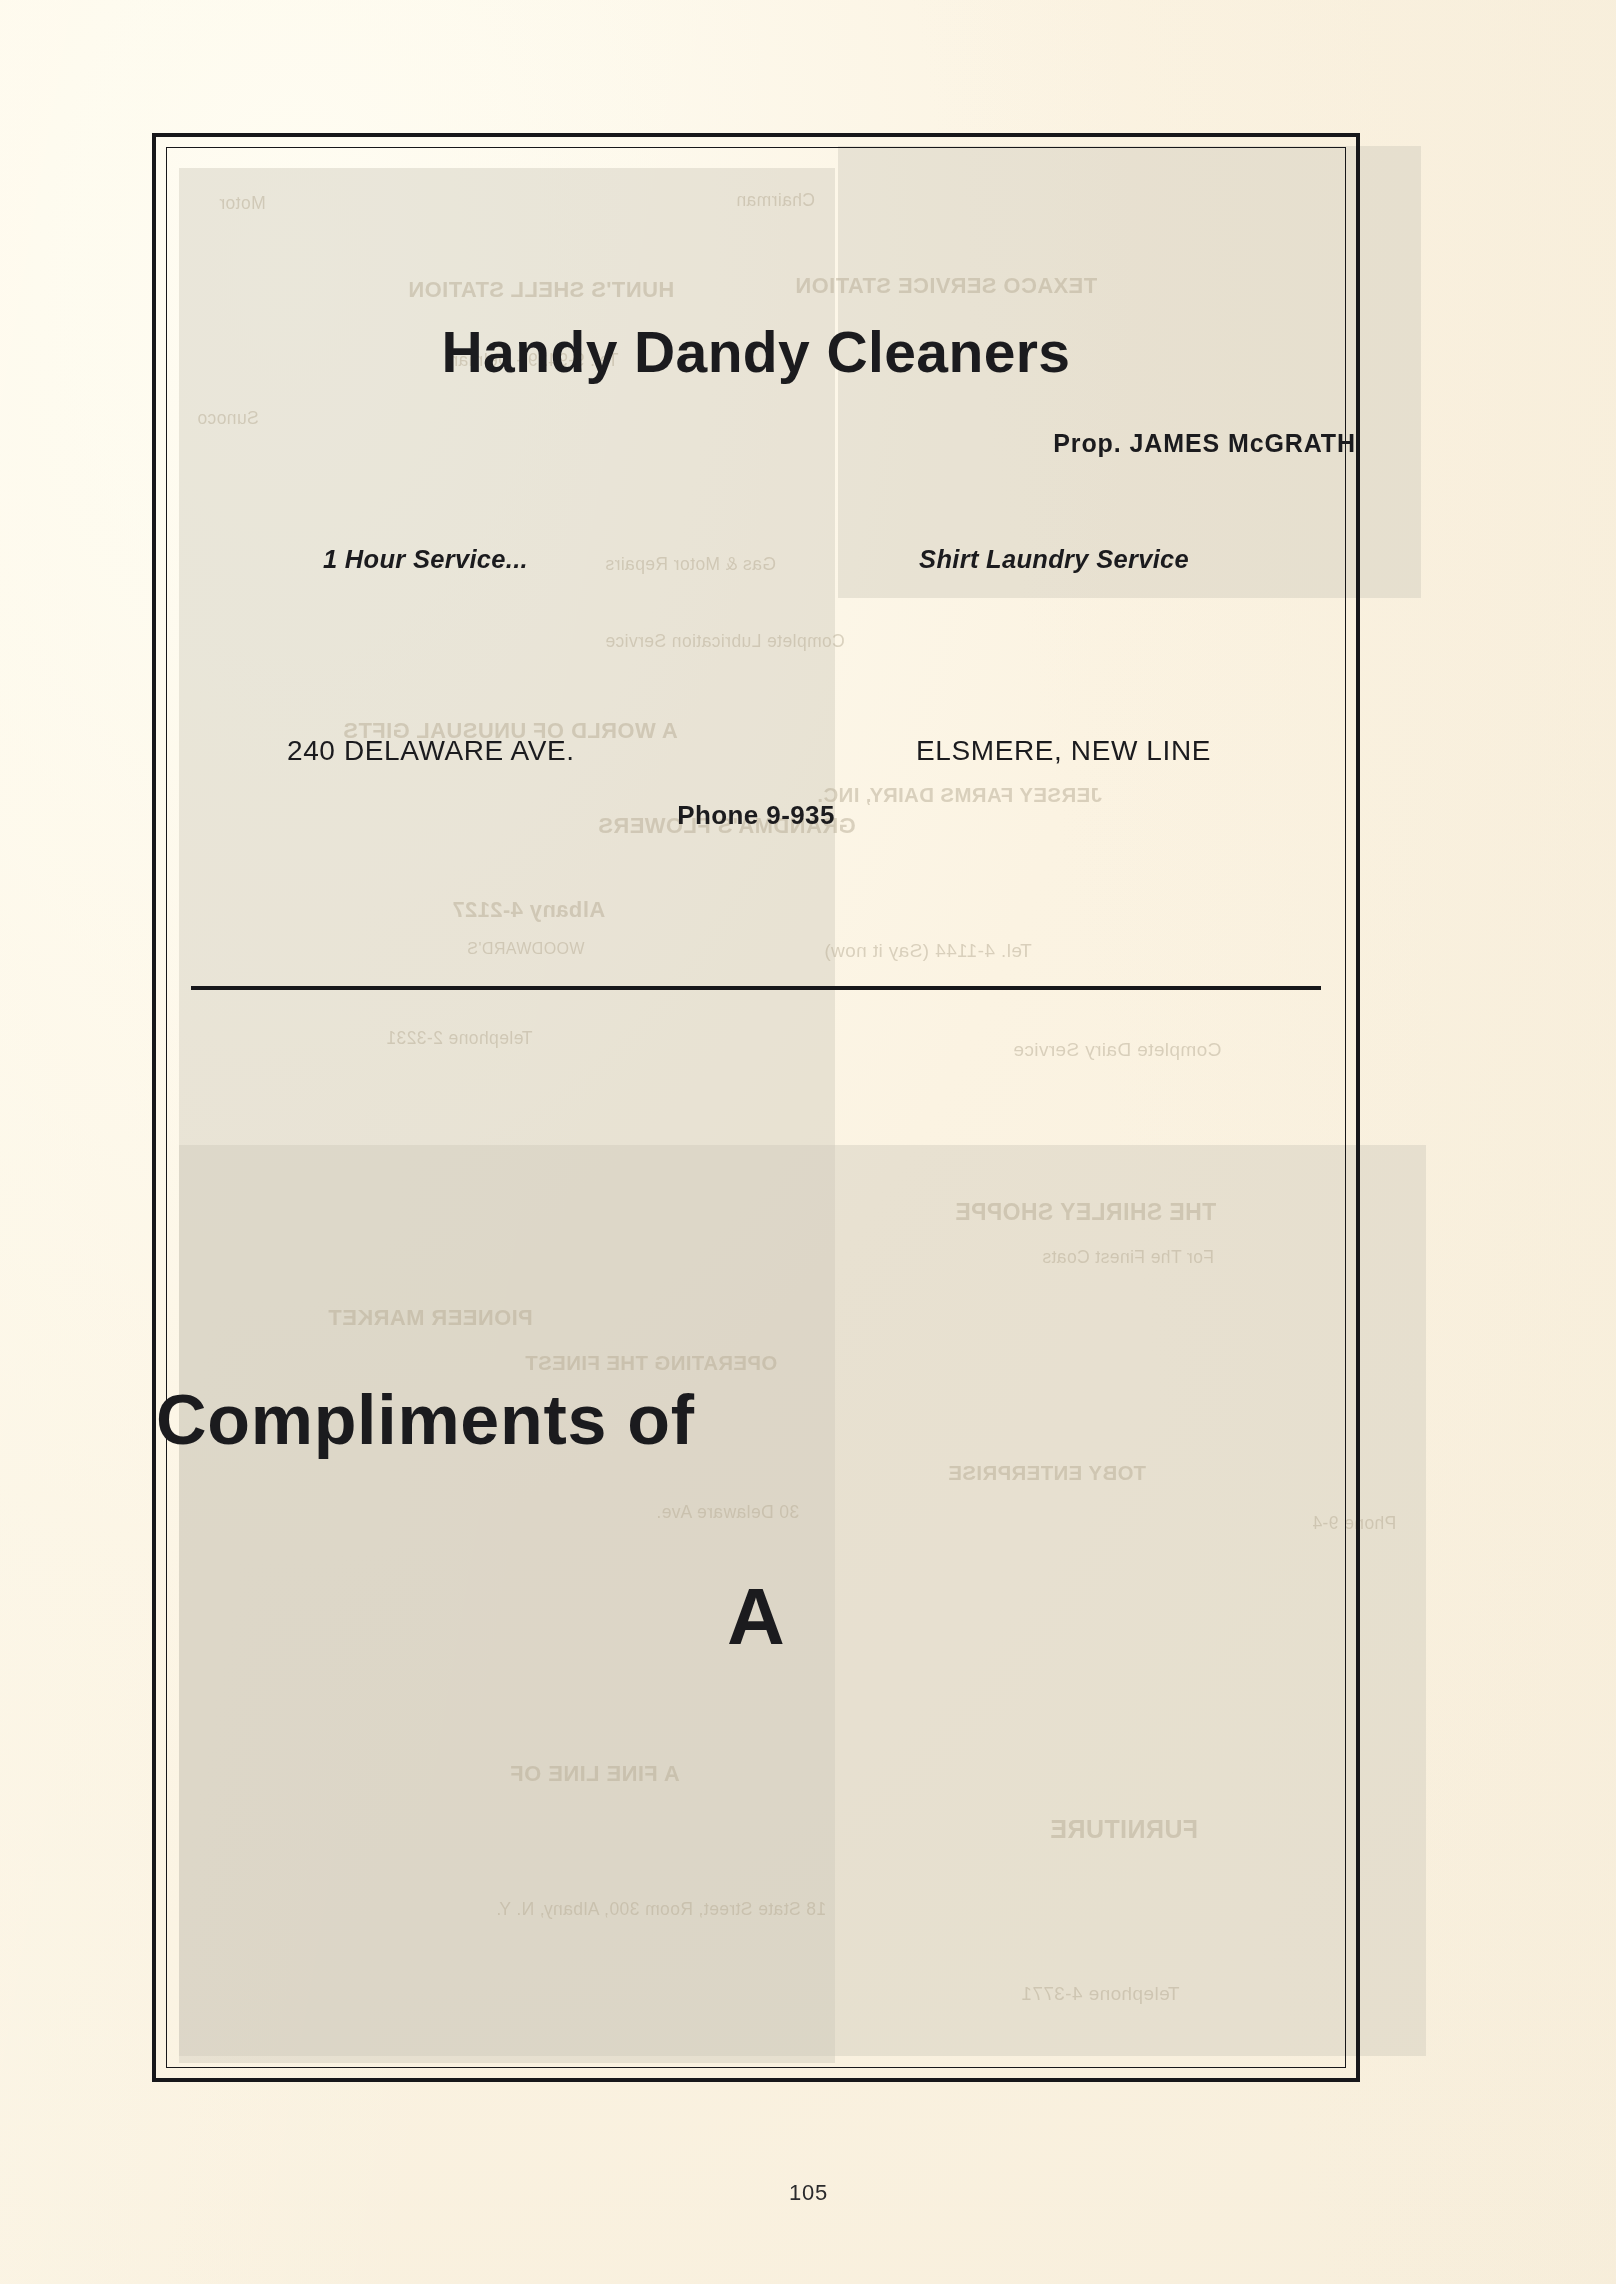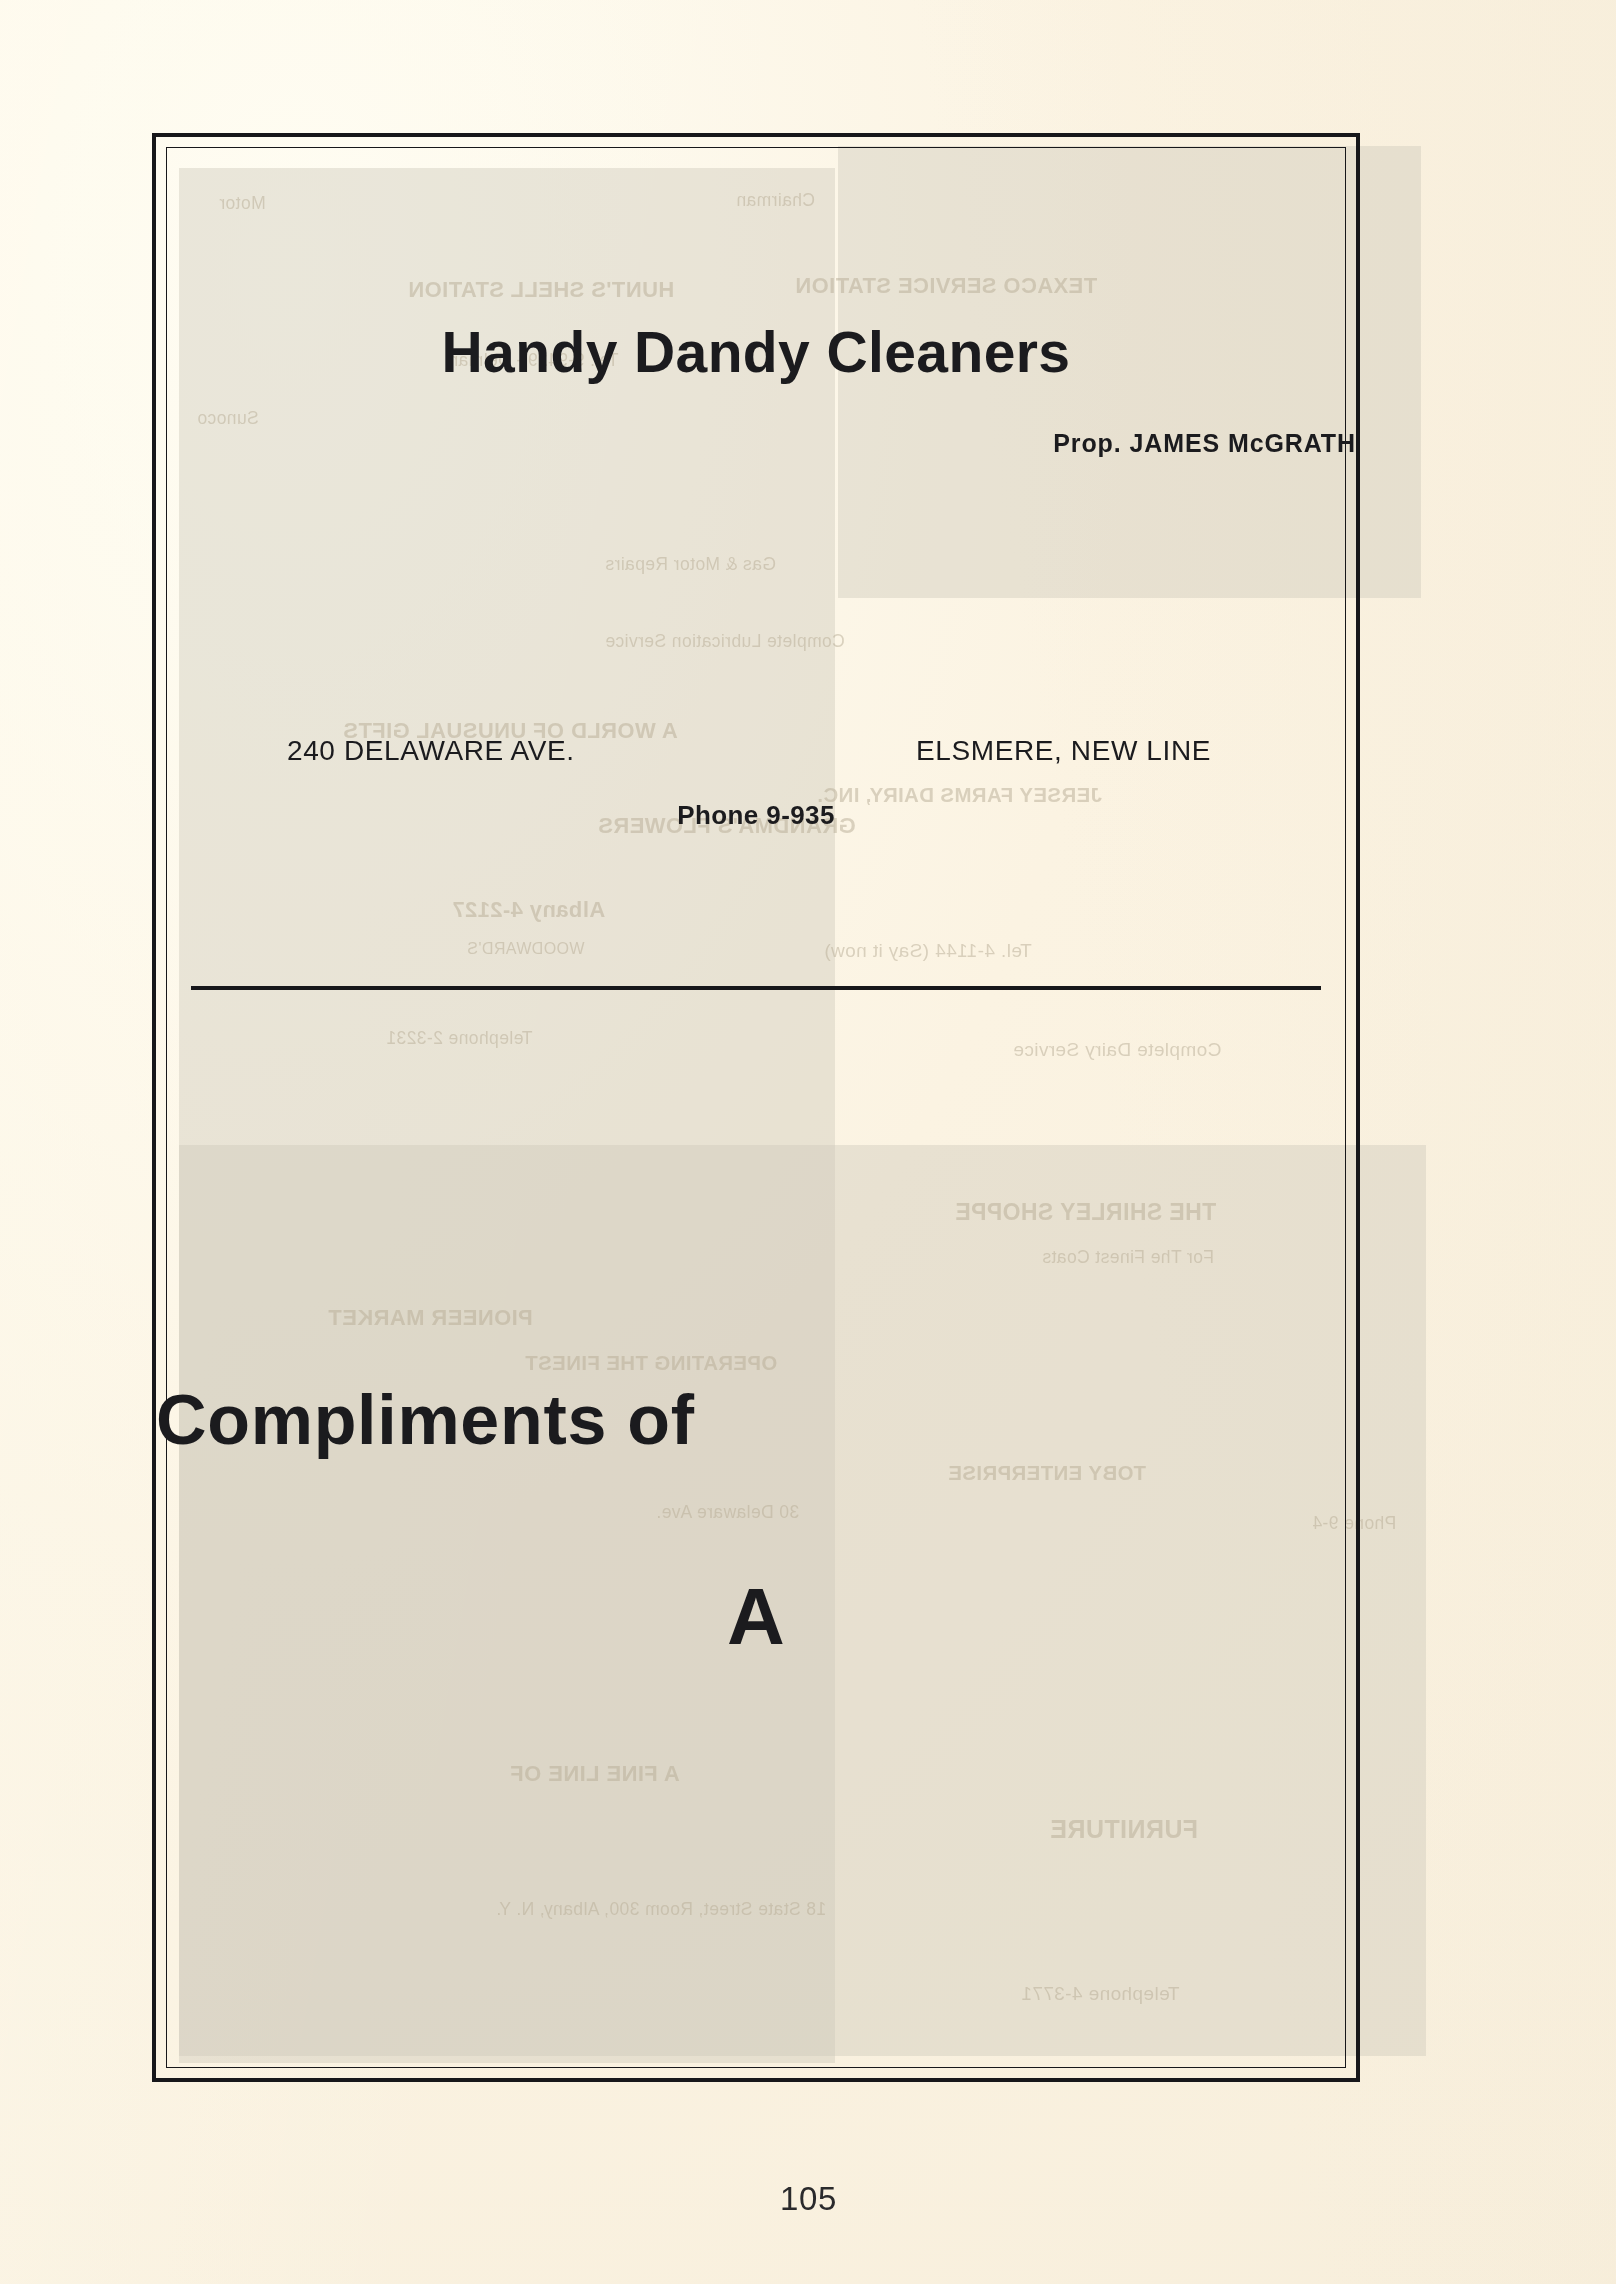--- a/index.html
+++ b/index.html
@@ -198,21 +198,21 @@
     transform: translateY(-50%);
   }
 
   
   .folio {
     position: absolute;
     left: 0;
     right: 0;
     top: 2180px;
     text-align: center;
-    font-size: 33px;
+    font-size: 22px;
     color: #2a2a2c;
     letter-spacing: 0.7px;
   }
 </style>
 </head>
 <body>
 
 <div class="page">
 
   <div class="paper-tint"></div>
@@ -256,20 +256,24 @@
 
   <div class="frame-outer">
     <div class="frame-inner"></div>
 
     <div class="ad-content">
 
       <div class="cleaners-title">Handy Dandy Cleaners</div>
 
       <div class="cleaners-prop">Prop. JAMES McGRATH</div>
 
+      <div class="service-row">
+        <div class="service-item">1 Hour Service...</div>
+        <div class="service-item">Shirt Laundry Service</div>
+      </div>
 
       <div class="address-row">
         <div class="address-item">240 DELAWARE AVE.</div>
         <div class="address-item">ELSMERE, NEW LINE</div>
       </div>
 
       <div class="phone-line">Phone 9-935</div>
 
       <div class="divider"></div>
 

